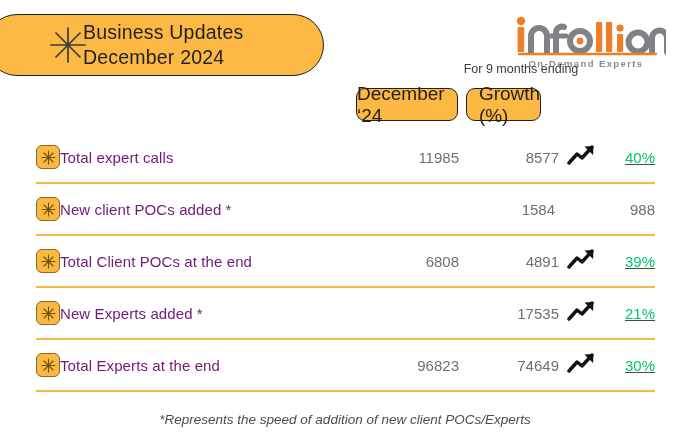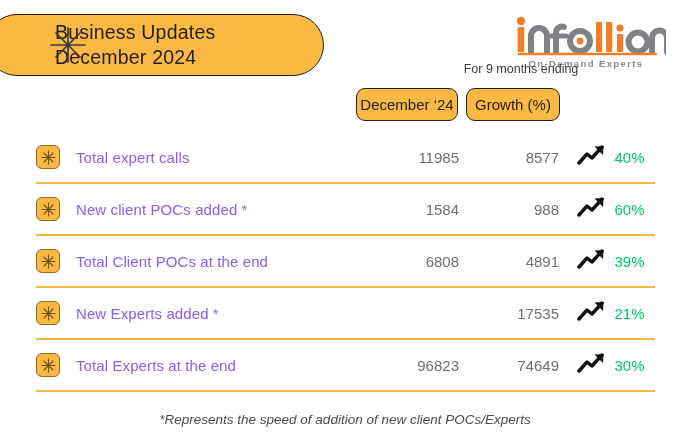--- a/index.html
+++ b/index.html
@@ -33,21 +33,21 @@
   }
   #banner-star {
     position: absolute;
     left: 62px;
     top: 50%;
     transform: translateY(-50%);
     width: 38px;
     height: 38px;
   }
   #banner-title {
-    margin-left: 16px;
+    margin-left: 44px;
     font-size: 19.5px;
     line-height: 1.28;
     color: #231f20;
     letter-spacing: 0.2px;
     white-space: pre-line;
   }
 
   
   #logo {
     position: absolute;
@@ -86,27 +86,27 @@
     gap: 8px;
   }
   .col-header-box {
     background: #FBB843;
     border: 1.3px solid #231f20;
     border-radius: 9px;
     height: 33px;
     display: flex;
     align-items: center;
     justify-content: center;
-    font-size: 15px;
+    font-size: 19px;
     color: #231f20;
     box-sizing: border-box;
   }
   .col-header-box.w1 { width: 102px; }
   .col-header-box.w2 { width: 102px; }
-  .col-header-box.w3 { width: 94px; }
+  .col-header-box.w3 { width: 75px; padding-left: 12px; }
 
   
   #rows {
     position: absolute;
     left: 0;
     top: 132px;
     width: 690px;
   }
   .divider {
     height: 2px;
@@ -128,41 +128,41 @@
     background: #FBB843;
     border: 1.2px solid #8a6a1e;
     border-radius: 6px;
     display: flex;
     align-items: center;
     justify-content: center;
     box-sizing: border-box;
   }
   .row-label {
     flex: 1 1 auto;
-    margin-left: 16px;
     font-size: 15px;
-    color: #8b5cf6;
+    color: #701a75;
     letter-spacing: 0.1px;
   }
   .cell-num {
     flex: 0 0 94px;
     text-align: right;
     font-size: 15px;
     color: #6d6f72;
   }
   .cell-num.c1 { flex: 0 0 100px; }
   .cell-num.c2 { flex: 0 0 100px; }
   .cell-growth {
     flex: 0 0 96px;
     display: flex;
     align-items: center;
-    justify-content: center;
+    justify-content: space-between;
     gap: 7px;
     padding-left: 8px;
     box-sizing: border-box;
+    text-decoration: underline;
   }
   .growth-value {
     font-size: 15px;
     color: #03C56B;
   }
 
   
   #footnote {
     position: absolute;
     left: 0;
@@ -266,29 +266,20 @@
           <line x1="7.5" y1="1" x2="7.5" y2="14"></line>
           <line x1="1" y1="7.5" x2="14" y2="7.5"></line>
           <line x1="3" y1="3" x2="12" y2="12"></line>
           <line x1="12" y1="3" x2="3" y2="12"></line>
         </g>
       </svg>
     </span>
     <span class="row-label">New client POCs added *</span>
     <span class="cell-num c1">1584</span>
     <span class="cell-num c2">988</span>
-    <span class="cell-growth">
-      <span>
-        <svg width="30" height="22" viewBox="0 0 30 22" aria-hidden="true">
-          <path d="M2 19 L10 10 L15 14 L25 3" fill="none" stroke="#111111" stroke-width="3.4" stroke-linecap="round" stroke-linejoin="round"></path>
-          <path d="M17.5 2.5 L26.5 2 L26 11 Z" fill="#111111"></path>
-        </svg>
-      </span>
-      <span class="growth-value">60%</span>
-    </span>
   </div>
 
   <div class="divider"></div>
 
   <div class="row">
     <span class="row-icon">
       <svg width="15" height="15" viewBox="0 0 15 15" aria-hidden="true">
         <g stroke="#6b5312" stroke-width="1.1" stroke-linecap="round">
           <line x1="7.5" y1="1" x2="7.5" y2="14"></line>
           <line x1="1" y1="7.5" x2="14" y2="7.5"></line>

